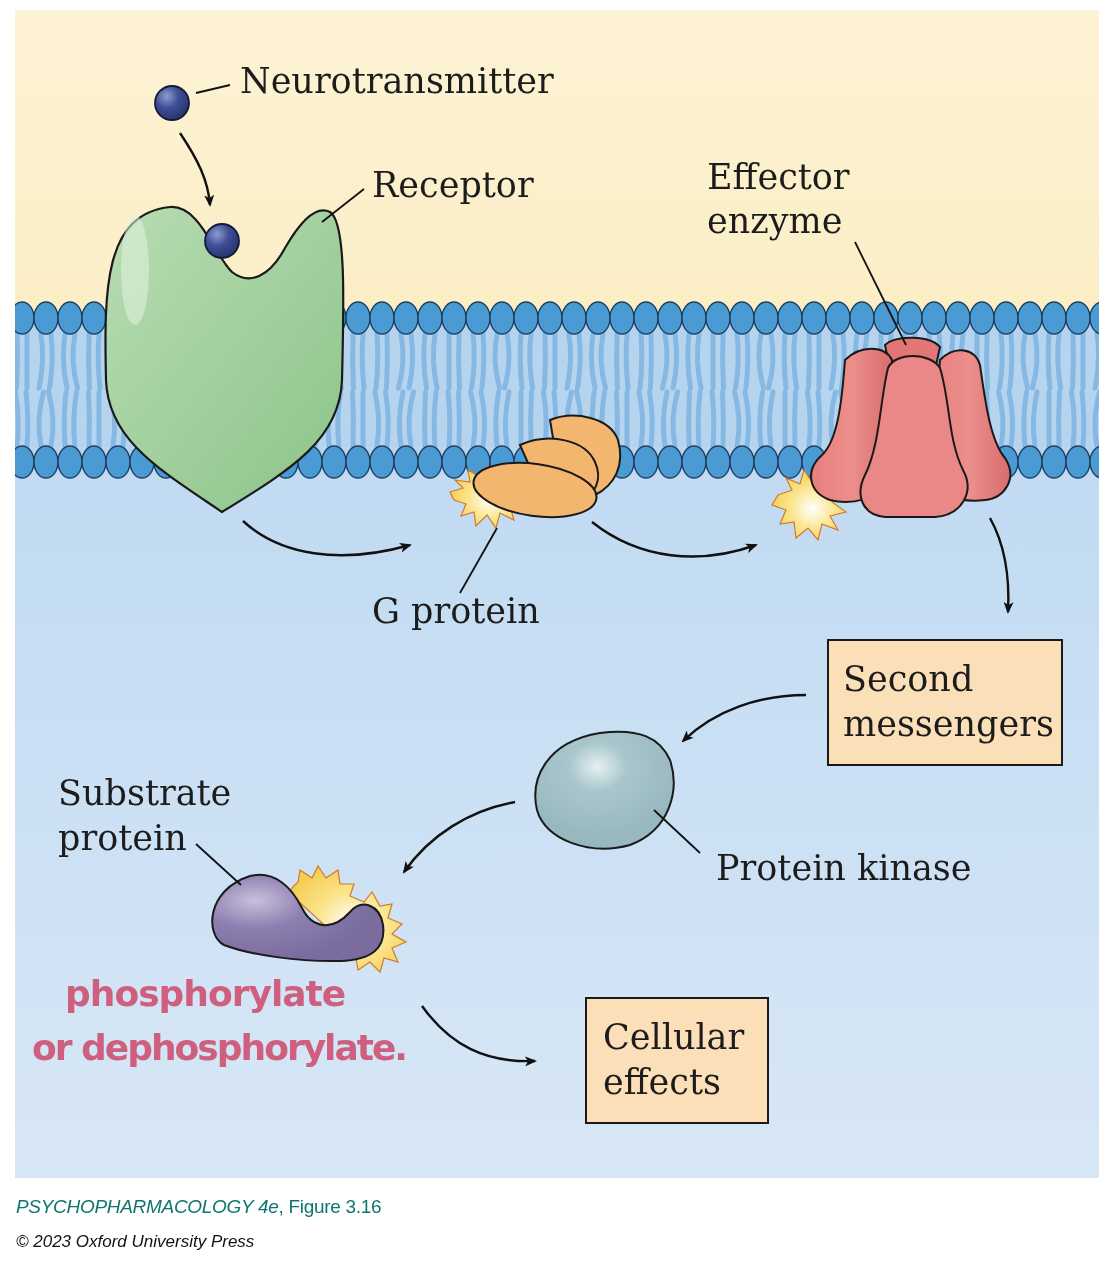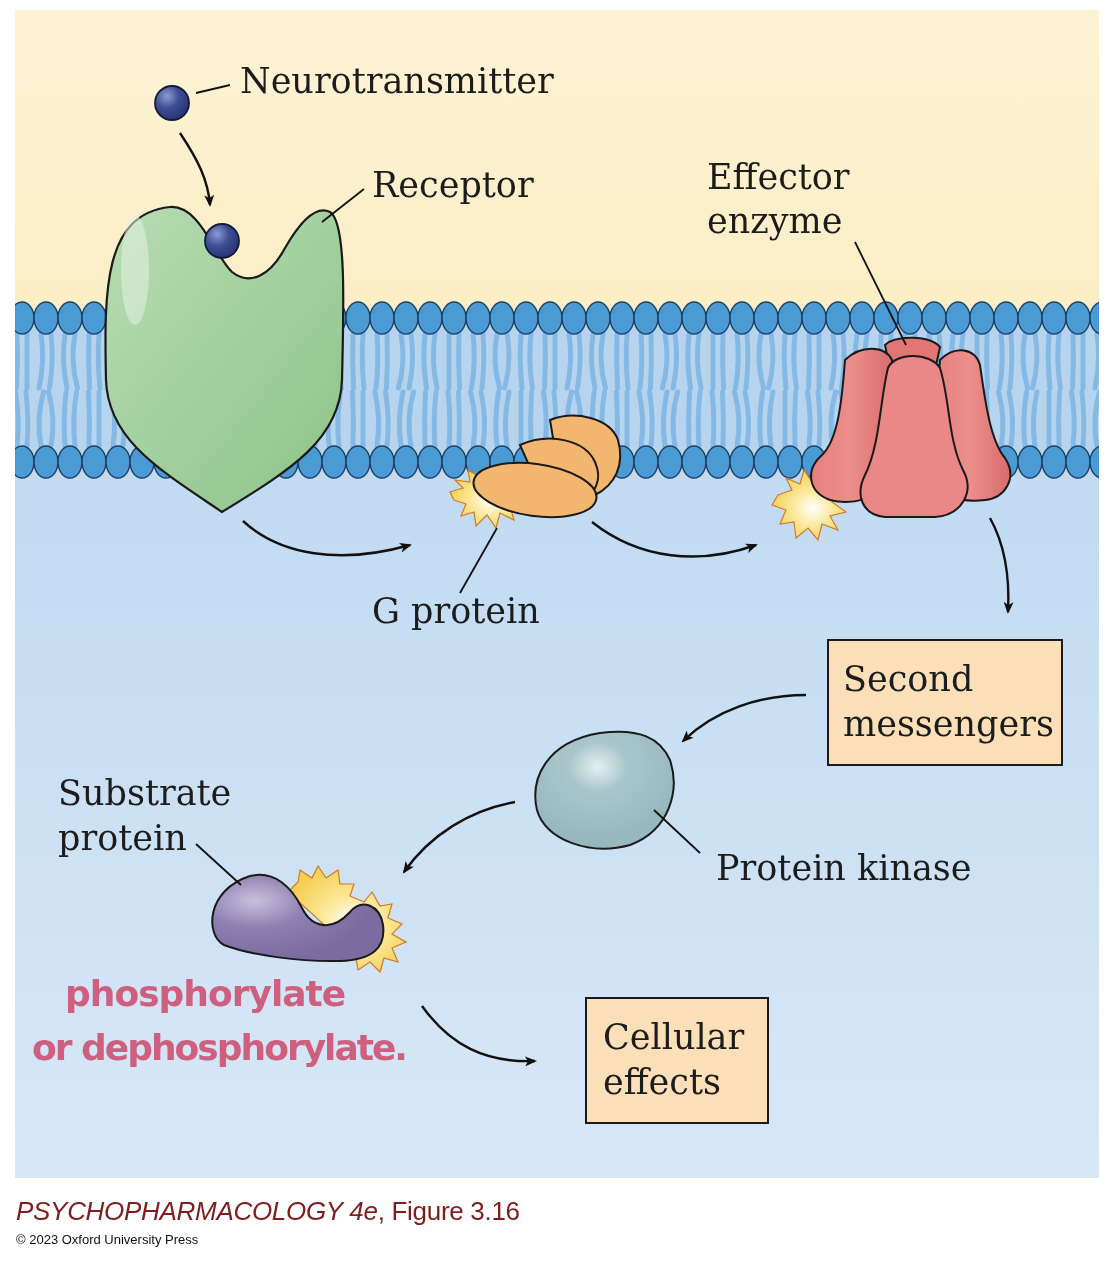--- a/index.html
+++ b/index.html
@@ -1,22 +1,22 @@
 <!DOCTYPE html>
 <html><head>
 <meta charset="utf-8">
 <style>
   html, body { margin: 0; padding: 0; background: #ffffff; }
   body { width: 1114px; height: 1262px; position: relative; overflow: hidden; }
   #fig { position: absolute; left: 0; top: 0; }
   .lbl { font-family: "DejaVu Serif", "Liberation Serif", serif; fill: #1c1c1c; }
   .hand { font-family: "DejaVu Sans", sans-serif; }
-  .cap1 { position: absolute; left: 16px; top: 1196px; font-family: "Liberation Sans", "DejaVu Sans", sans-serif; font-size: 26px; color: #7f1d1d; letter-spacing: -0.3px; }
+  .cap1 { position: absolute; left: 16px; top: 1196px; font-family: "Liberation Sans", "DejaVu Sans", sans-serif; font-size: 19px; color: #0f766e; letter-spacing: -0.3px; }
   .cap1 i { font-style: italic; }
-  .cap2 { position: absolute; left: 16px; top: 1232px; font-family: "Liberation Sans", "DejaVu Sans", sans-serif; font-size: 13px; color: #111; }
+  .cap2 { position: absolute; left: 16px; top: 1232px; font-family: "Liberation Sans", "DejaVu Sans", sans-serif; font-size: 17px; color: #111; font-style: italic; }
 </style>
 </head>
 <body>
 
 <svg id="fig" width="1114" height="1262" viewBox="0 0 1114 1262" xmlns="http://www.w3.org/2000/svg">
   <defs>
     <linearGradient id="gExtra" x1="0" y1="0" x2="0" y2="1">
       <stop offset="0" stop-color="#fdf3d4"></stop>
       <stop offset="1" stop-color="#fbeec6"></stop>
     </linearGradient>

